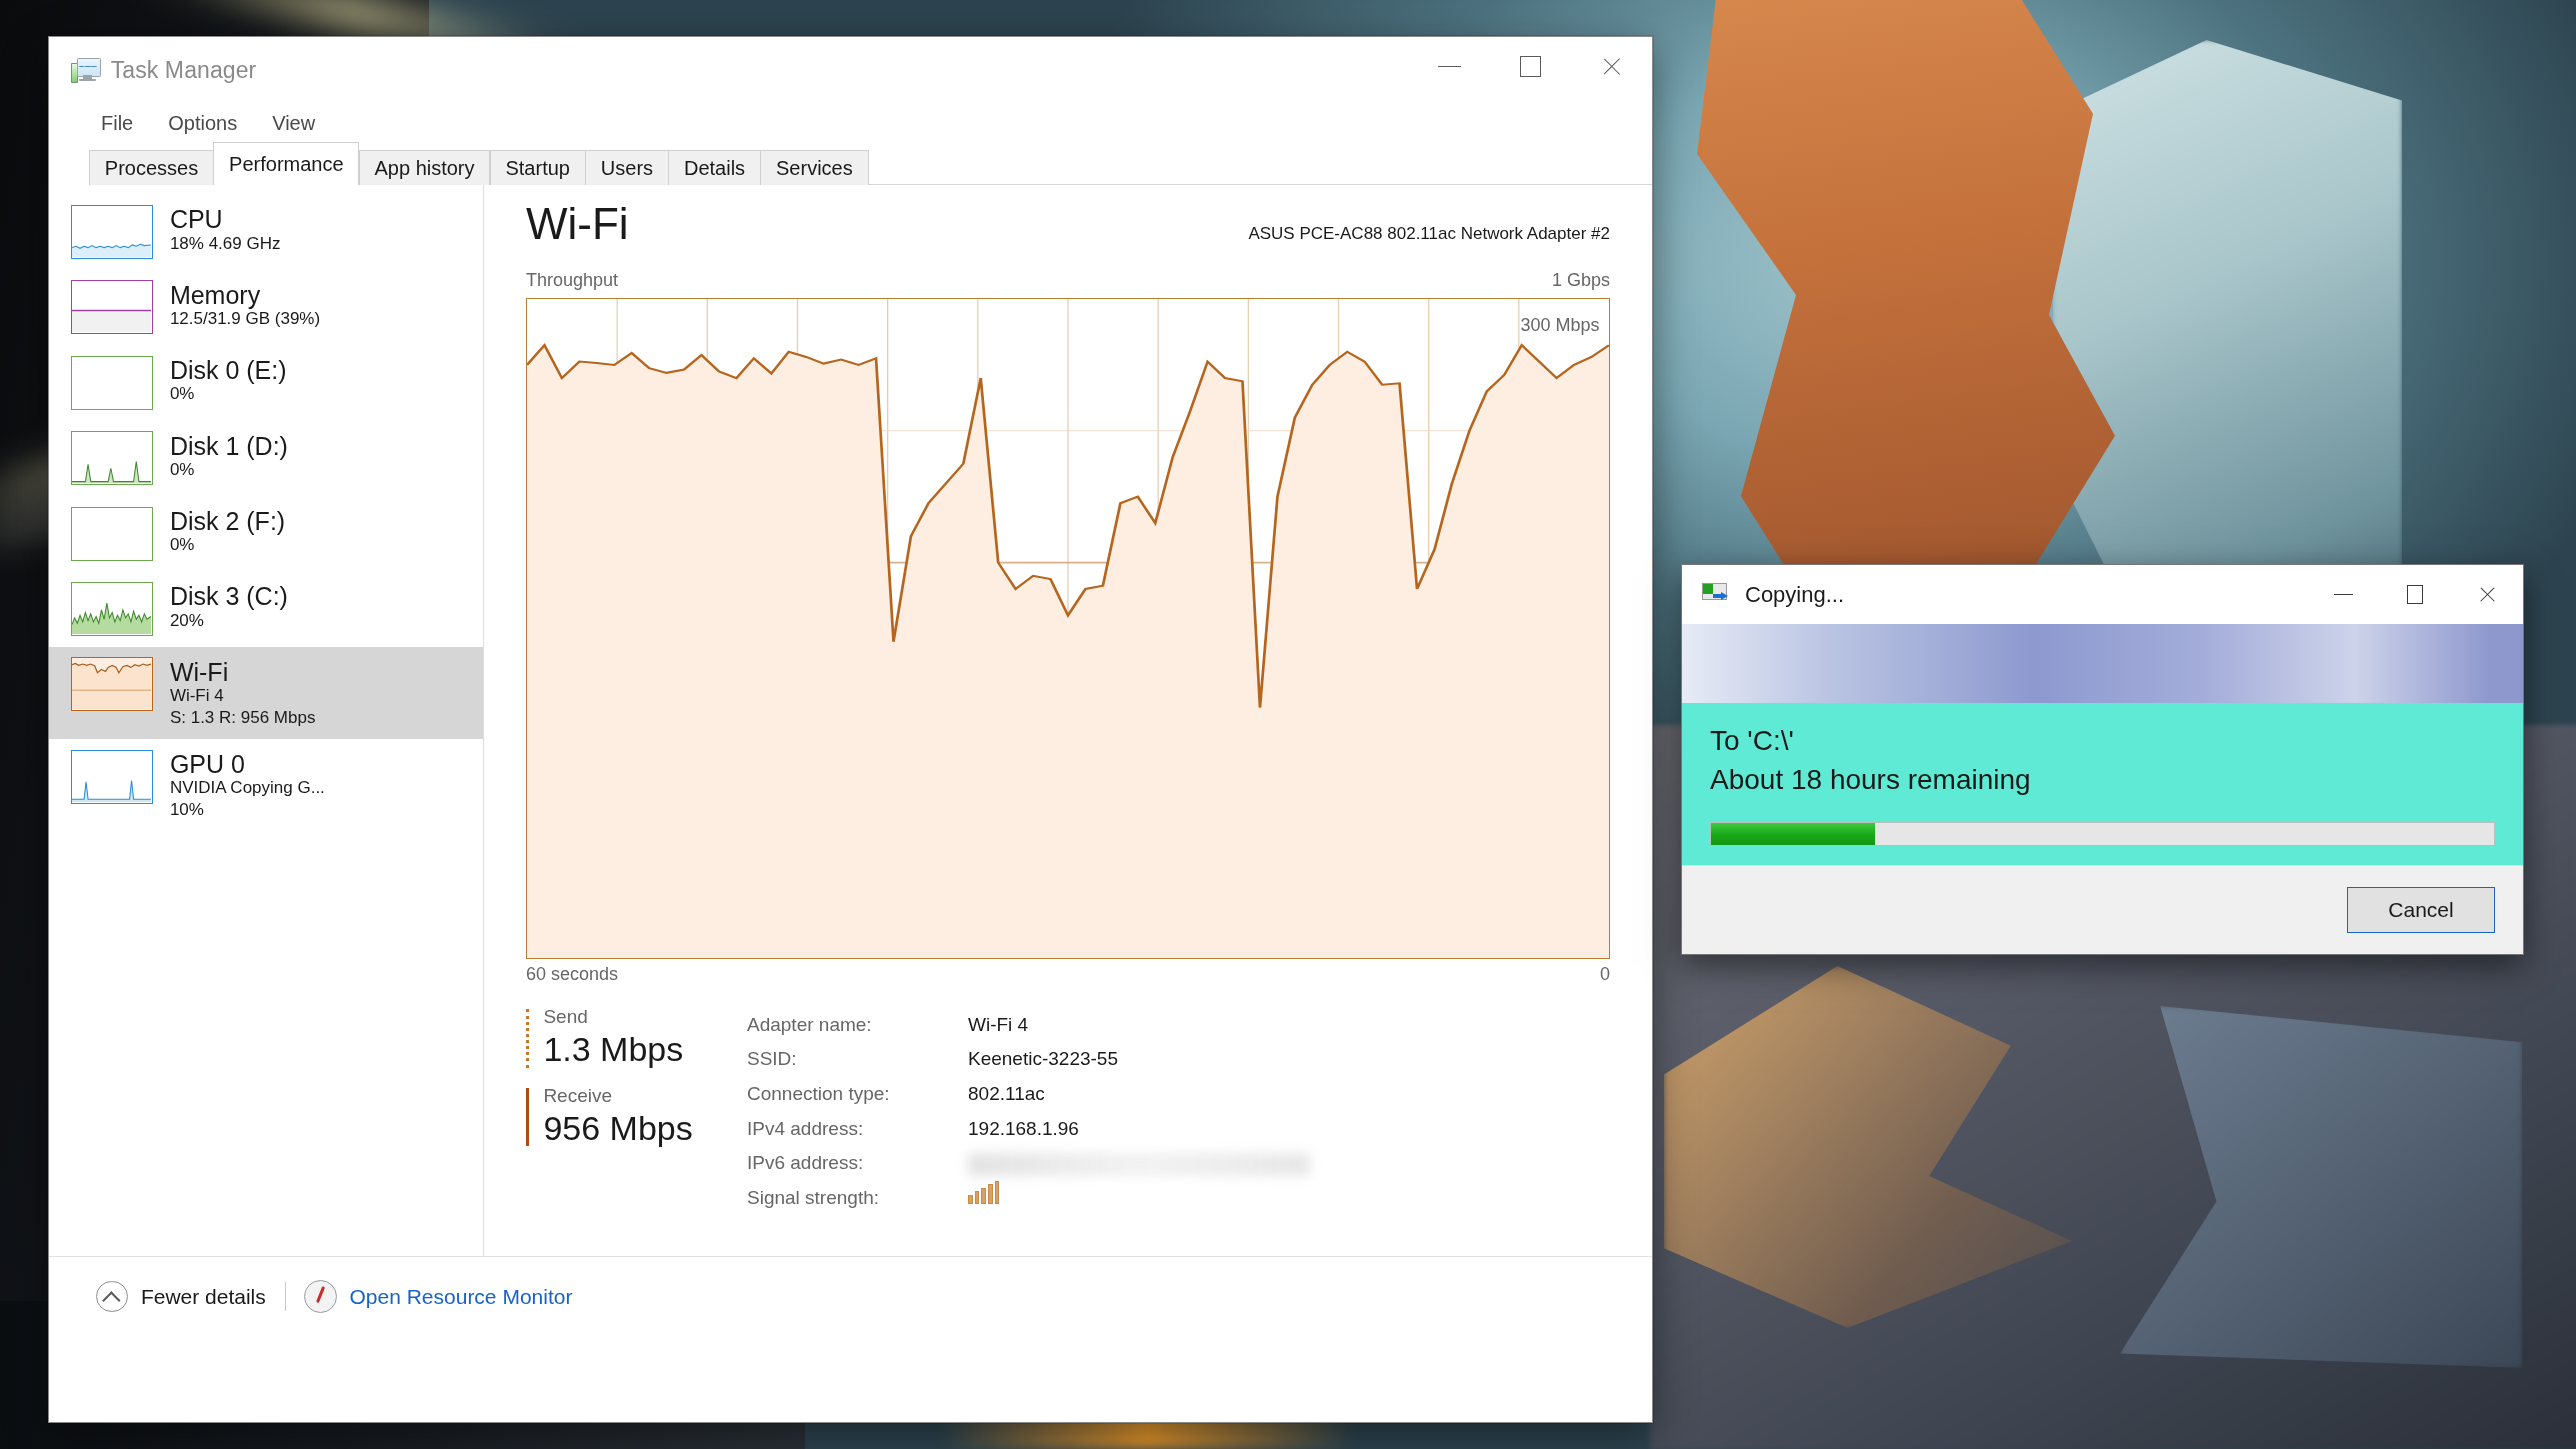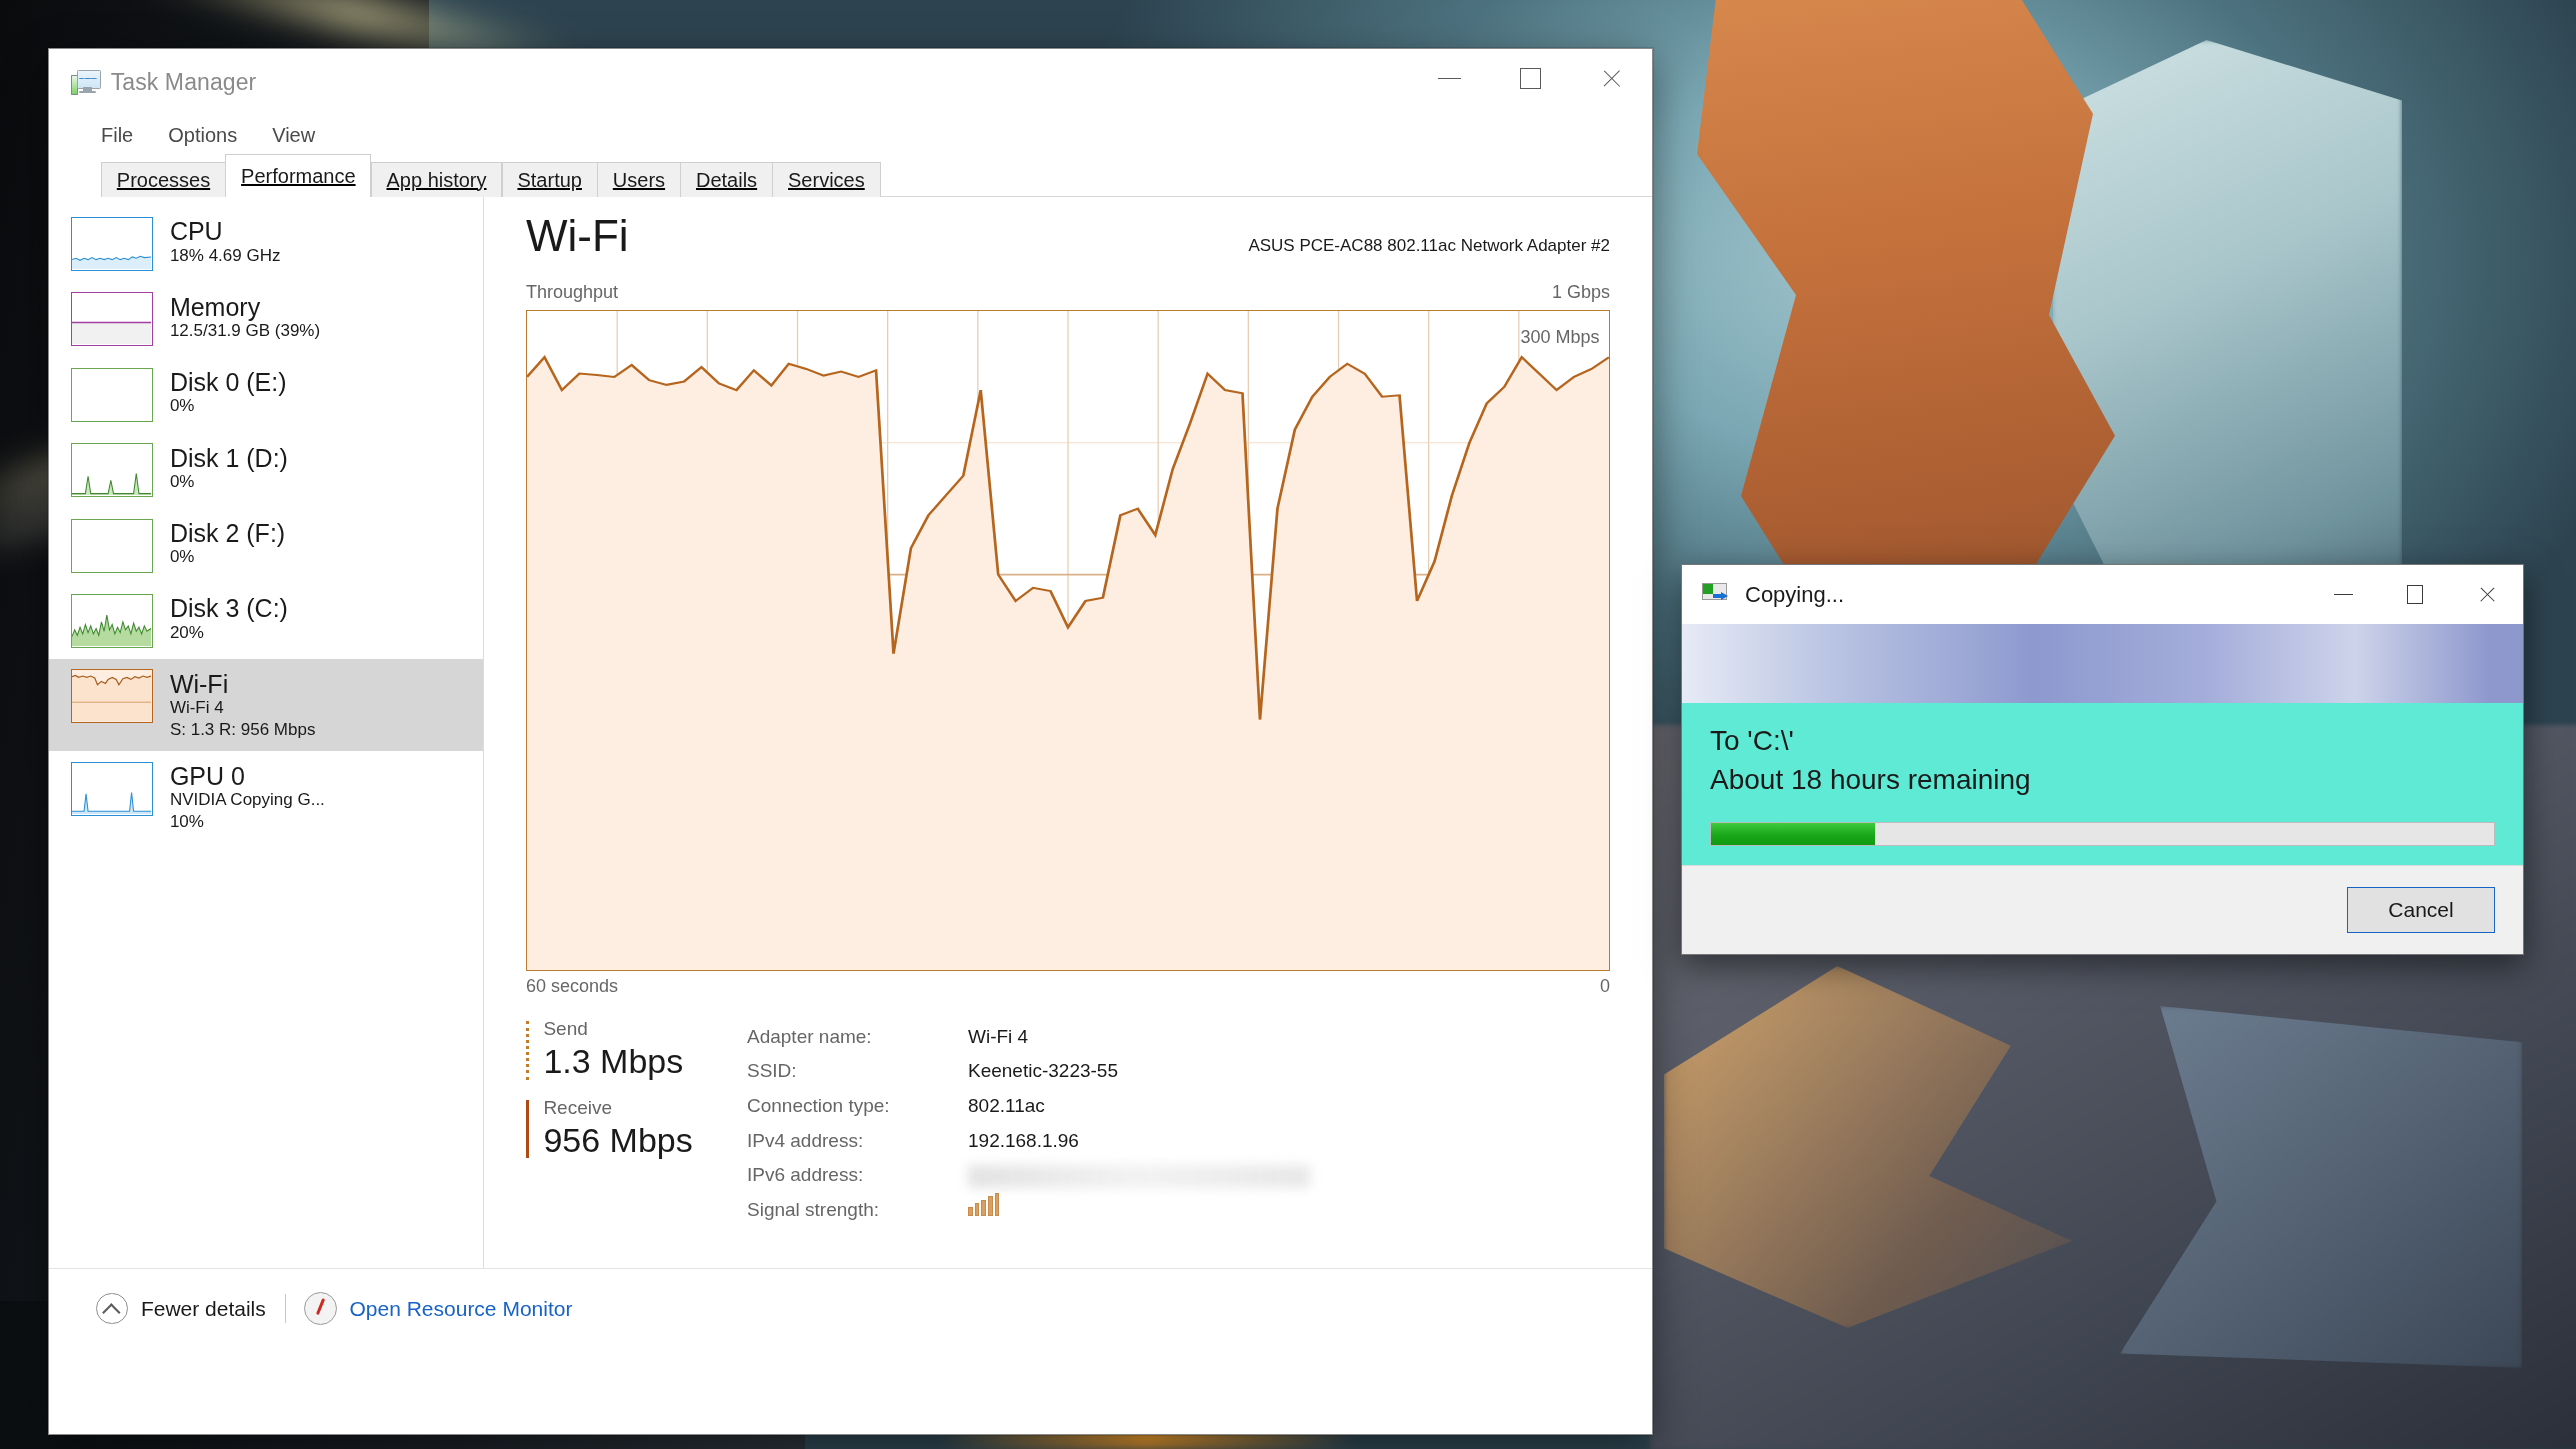--- a/index.html
+++ b/index.html
@@ -42,21 +42,21 @@
   .cloth-blue{position:absolute;left:2120px;top:1006px;width:402px;height:362px;
     background:linear-gradient(140deg,#6e7f92,#3c4756);filter:blur(2.7px);
     clip-path:polygon(10% 0%,100% 10%,100% 100%,0% 96%,24% 54%);}
   .dark-bl{position:absolute;left:0;top:1301px;width:805px;height:148px;
     background:linear-gradient(90deg,#0b0e11 0%,#1a1f25 55%,#2a3138 100%);}
   .orange-bl{position:absolute;left:939px;top:1328px;width:416px;height:121px;
     background:linear-gradient(90deg,rgba(250,150,30,0),rgba(250,160,40,.9),rgba(250,150,30,0));filter:blur(5.4px);}
 
   
   #taskmgr{
-    position:absolute;left:48px;top:48px;width:1603px;height:1385px;
+    position:absolute;left:48px;top:36px;width:1603px;height:1385px;
     background:#ffffff;border:0.7px solid #8a8a8a;
     box-shadow:0 0 0 0.7px rgba(0,0,0,.18), 0 12px 40px rgba(0,0,0,.45);
     overflow:hidden;
   }
   .titlebar{height:66px;display:flex;align-items:center;background:#ffffff;}
   .tm-icon{width:29.5px;height:29.5px;margin-left:21.5px;margin-right:10.7px;position:relative;flex:0 0 auto;}
   .tm-icon .mon{position:absolute;left:6px;top:2.7px;width:22px;height:17px;border:1.3px solid #9aa4ad;border-radius:1.3px;
     background:linear-gradient(180deg,#eaf4fb,#cfe6f6);}
   .tm-icon .mon:after{content:"";position:absolute;left:1.3px;top:6.7px;width:18px;height:1.3px;background:#3d89c8;
     clip-path:polygon(0 60%,14% 10%,30% 70%,48% 0,66% 55%,84% 20%,100% 45%,100% 100%,0 100%);}
@@ -69,21 +69,21 @@
   .winbtn{width:81px;height:59px;display:flex;align-items:center;justify-content:center;cursor:default;}
   .gl-min{width:23px;height:1.3px;background:#5a5a5a;display:block;}
   .gl-max{width:19px;height:19px;border:1.3px solid #5a5a5a;display:block;}
   .gl-close{position:relative;width:21.5px;height:21.5px;display:block;}
   .gl-close:before,.gl-close:after{content:"";position:absolute;left:0;top:10px;width:21.5px;height:1.3px;background:#5a5a5a;}
   .gl-close:before{transform:rotate(45deg);} .gl-close:after{transform:rotate(-45deg);}
 
   .menubar{height:40px;display:flex;align-items:center;padding-left:52px;gap:35px;background:#fff;}
   .menu-item{font-size:20px;color:#4a4a4a;cursor:default;}
 
-  .tabstrip{height:42px;display:flex;align-items:flex-end;padding-left:52px;position:relative;background:#fff;text-decoration:underline;}
+  .tabstrip{height:42px;display:flex;align-items:flex-end;padding-left:40px;position:relative;background:#fff;}
   .tabstrip:after{content:"";position:absolute;left:52px;right:0;bottom:0;height:0.7px;background:#d8d8d8;}
   .tab{height:34px;padding:0 14.8px;display:flex;align-items:center;font-size:20px;color:#1a1a1a;
     background:#f0f0f0;border:0.7px solid #cfcfcf;border-bottom:none;margin-right:-0.7px;position:relative;z-index:1;cursor:default;}
   .tab.active{background:#ffffff;height:42px;border-color:#cfcfcf;z-index:3;}
 
   .tm-body{display:flex;height:1071px;background:#fff;}
   .sidebar{width:435px;border-right:0.7px solid #dcdcdc;padding-top:9.4px;box-sizing:border-box;overflow:hidden;}
   .side-item{display:flex;align-items:flex-start;gap:17.4px;padding:10.7px 12px 10.7px 21.5px;cursor:default;}
   .side-item.selected{background:#d6d6d6;}
   .thumb{width:82px;height:54px;flex:0 0 auto;box-sizing:border-box;position:relative;overflow:hidden;background:#fff;}

